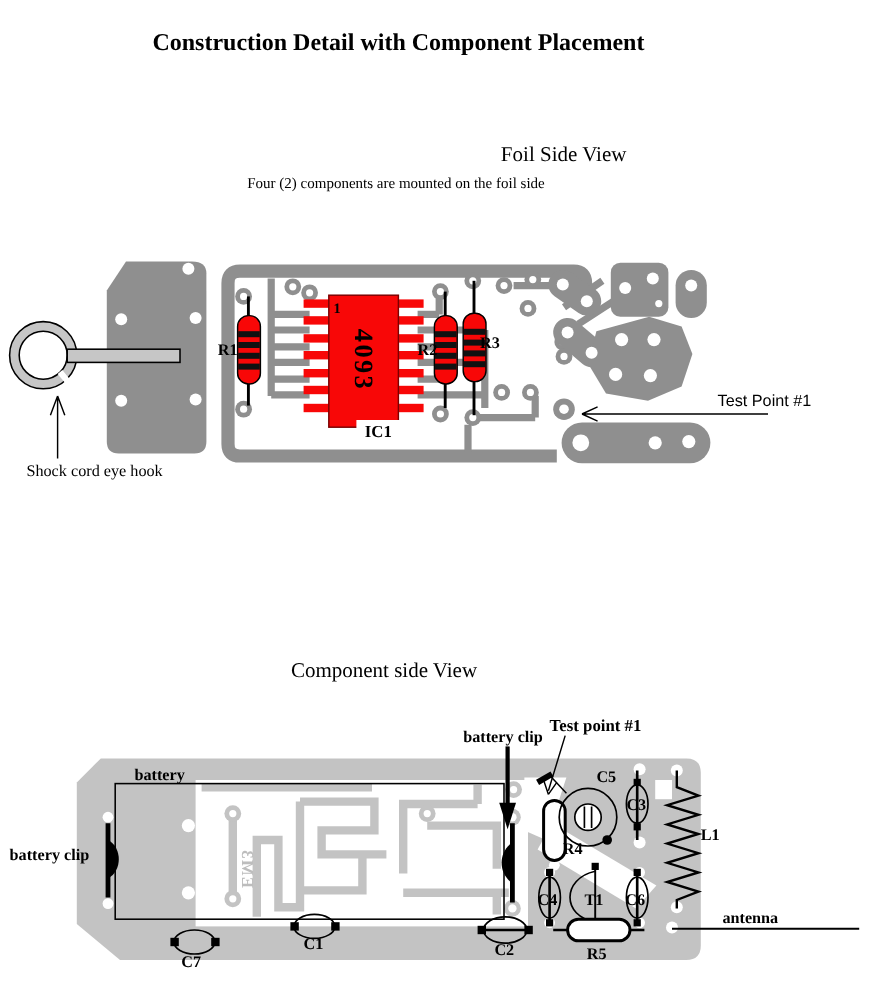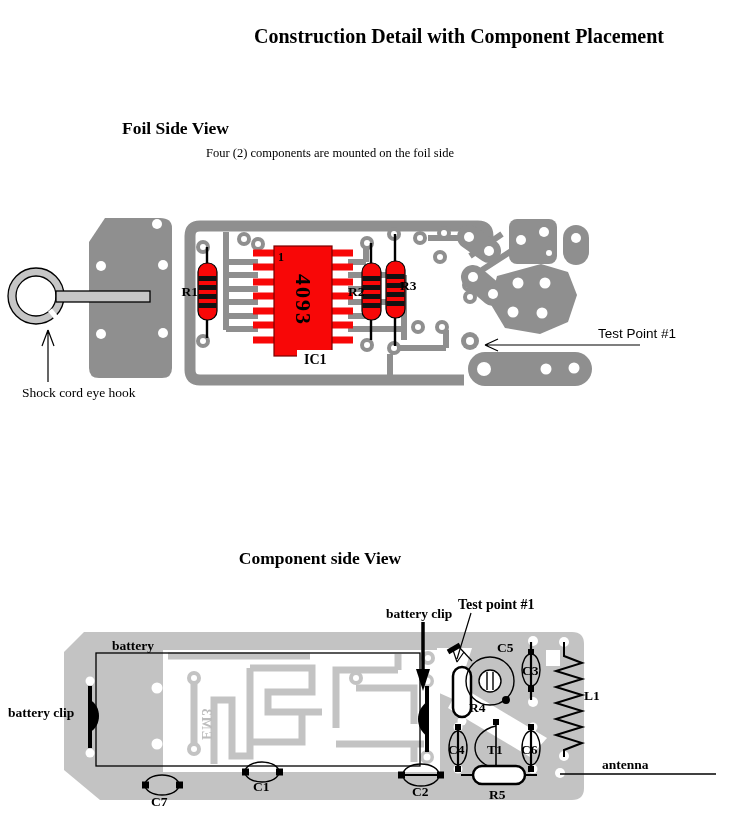--- a/index.html
+++ b/index.html
@@ -1,26 +1,26 @@
 <!DOCTYPE html>
 <html><head>
 <meta charset="utf-8">
 <style>
   html,body { margin:0; padding:0; background:#ffffff; }
   body { width:737px; height:836px; position:relative; overflow:hidden;
          font-family:"Liberation Serif", serif; color:#000; }
   .abs { position:absolute; }
-  #title        { left:0;    top:25px;  width:664px; text-align:right;
+  #title        { left:0;    top:25px;  width:664px; text-align:center;
                   font-size:20px; font-weight:bold; }
-  #foil-heading { left:122px; top:118px; width:400px; text-align:left;
-                  font-size:17.5px; font-weight:bold; }
+  #foil-heading { left:122px; top:118px; width:400px; text-align:right;
+                  font-size:17.5px; font-weight:normal; }
   #foil-sub     { left:130px; top:146px; width:400px; text-align:center;
                   font-size:12.5px; }
   #comp-heading { left:120px; top:548px; width:400px; text-align:center;
-                  font-size:17.5px; font-weight:bold; }
+                  font-size:17.5px; font-weight:normal; }
   svg#art { position:absolute; left:0; top:0; }
   svg text { font-family:"Liberation Serif", serif; font-weight:bold;
              font-size:13.5px; fill:#000; }
   svg text.t-sans  { font-family:"Liberation Sans", sans-serif;
                      font-weight:normal; font-size:13.5px; }
   svg text.t-plain { font-weight:normal; font-size:13.5px; }
   svg text.t-chip  { font-size:22px; letter-spacing:2px; }
   svg text.t-pin   { font-size:12px; }
   svg text.t-ic    { font-size:14px; }
   svg text.t-tp    { font-size:14px; }

